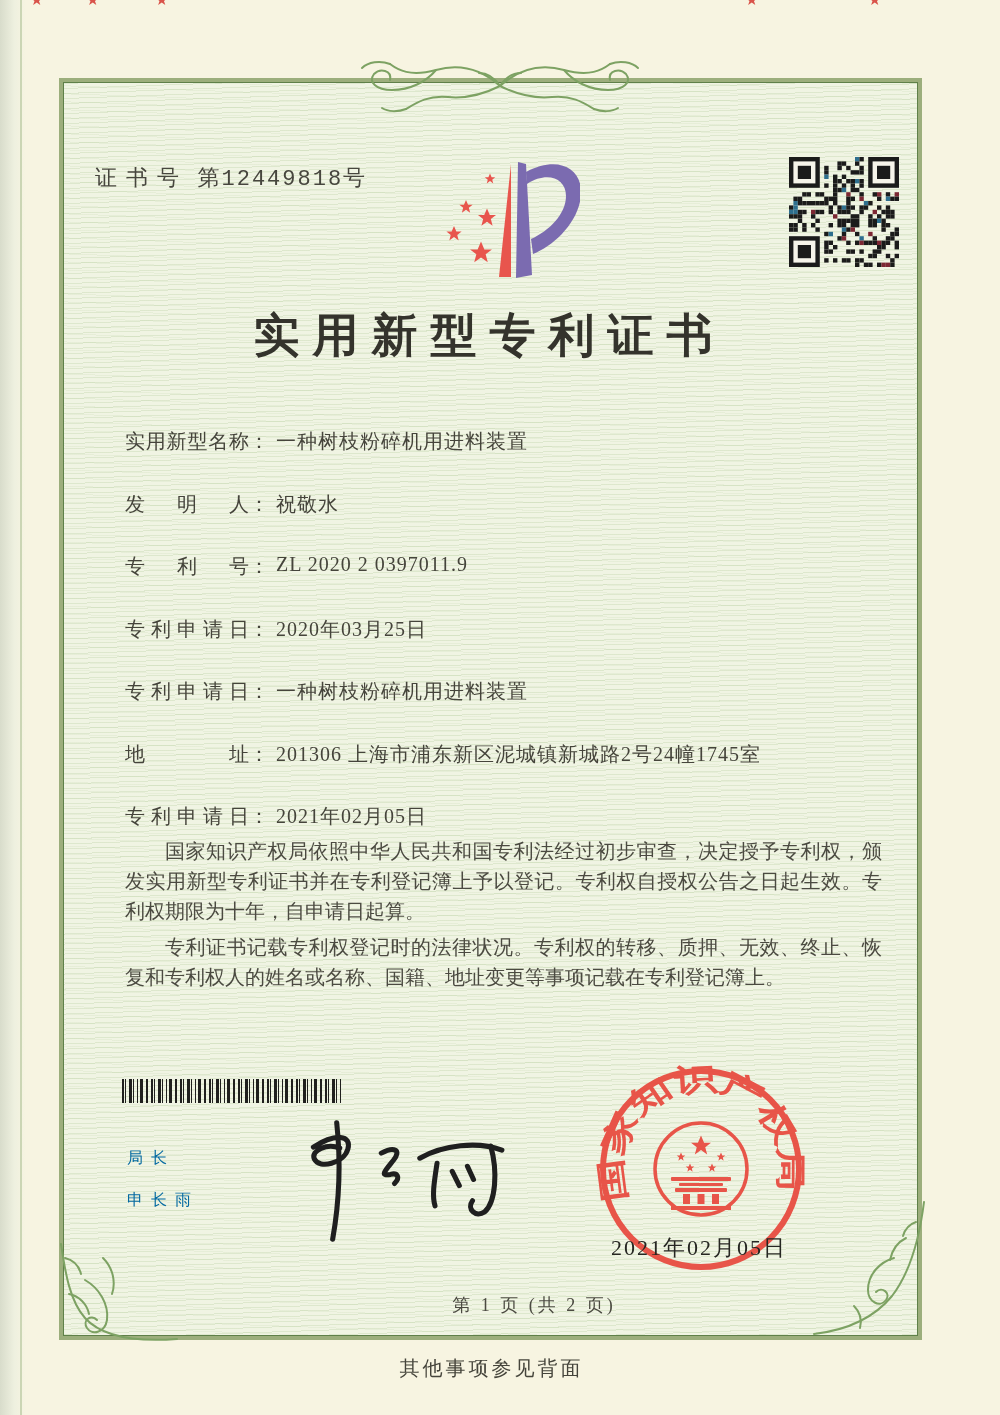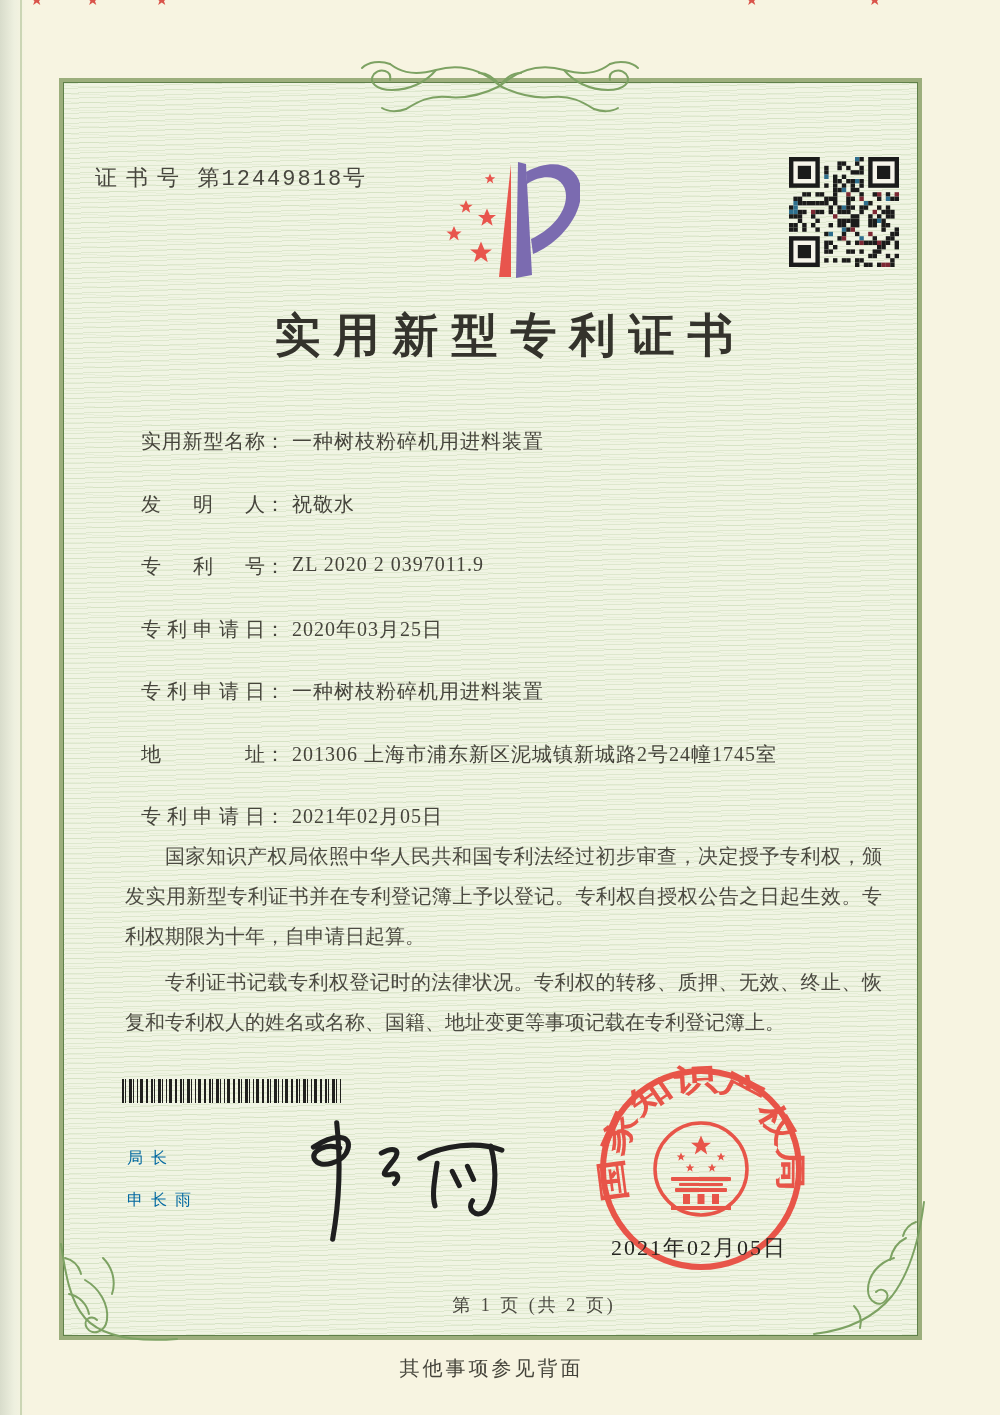--- a/index.html
+++ b/index.html
@@ -30,32 +30,32 @@
 
   .cert-no{position:absolute;left:95px;top:163px;font-size:22px;color:#47463e;}
   .cert-no .lbl{letter-spacing:9px;margin-right:4px;}
   .cert-no .val{letter-spacing:2px;font-family:Liberation Mono, monospace;}
 
   .logo{position:absolute;left:420px;top:146px;width:160px;height:142px;}
   .qr{position:absolute;left:789px;top:157px;width:110px;height:110px;}
 
   .title{
     position:absolute;left:63px;top:305px;width:853px;text-align:center;
-    font-size:46px;font-weight:700;letter-spacing:13px;color:#34332c;padding-left:21px;
+    font-size:46px;font-weight:700;letter-spacing:13px;color:#34332c;
   }
 
   .fields{position:absolute;left:125px;top:428px;width:770px;font-size:20px;color:#45443b;}
-  .frow{height:62.5px;display:flex;align-items:flex-start;white-space:nowrap;margin-left:16px;}
+  .frow{height:62.5px;display:flex;align-items:flex-start;white-space:nowrap;}
   .flabel{display:inline-block;width:124px;text-align:justify;text-align-last:justify;}
   .fcolon{display:inline-block;margin-right:7px;}
   .fvalue{letter-spacing:1px;}
   .gpair{margin-left:46px;}
 
   .paras{position:absolute;left:125px;top:836px;width:757px;font-size:20px;
-    line-height:40px;color:#4b4a41;text-align:justify;}
+    line-height:30px;color:#4b4a41;text-align:justify;}
   .paras p{margin:0 0 6px 0;text-indent:2em;}
 
   .barcode{position:absolute;left:122px;top:1079px;width:220px;height:24px;
     background:repeating-linear-gradient(90deg,
       #20201e 0 2px, transparent 2px 3px,
       #20201e 3px 4px, transparent 4px 7px,
       #20201e 7px 10px, transparent 10px 11px,
       #20201e 11px 12px, transparent 12px 15px,
       #20201e 15px 16px, transparent 16px 18px,
       #20201e 18px 21px, transparent 21px 24px,

